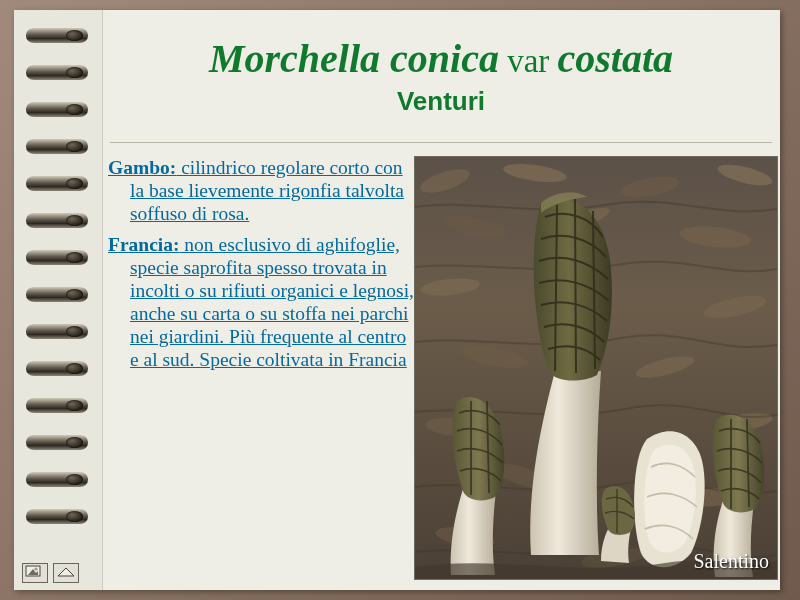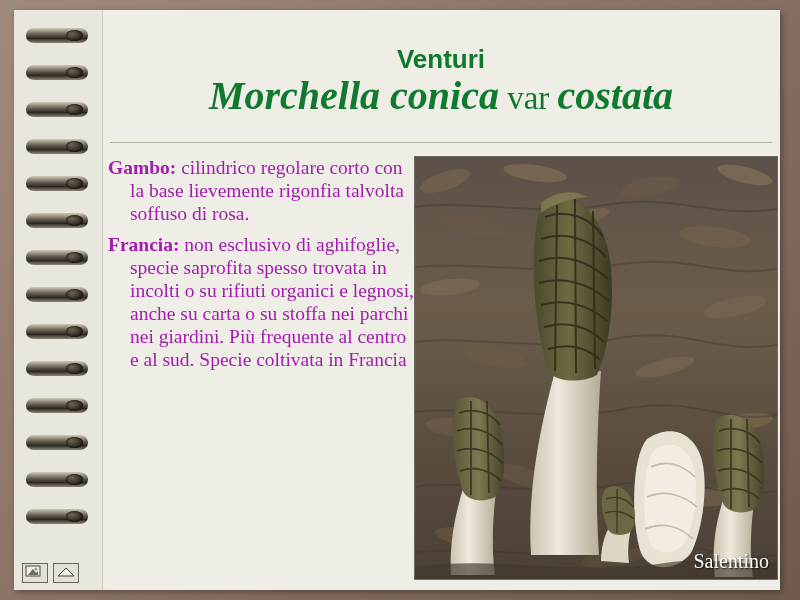--- a/index.html
+++ b/index.html
@@ -130,21 +130,22 @@
     height: 1px;
     background: #b8b4a6;
   }
 
   
   #text-col {
     position: absolute;
     left: 6px;
     top: 146px;
     width: 306px;
-    color: #a21caf;
+    color: #0369a1;
+    text-decoration: underline;
   }
   .bullet-row {
     display: block;
     margin-bottom: 8px;
     font-size: 19.5px;
     line-height: 1.18;
     text-align: left;
   }
   .bullet-row .bullet-text {
     display: block;
@@ -263,22 +264,22 @@
         </div>
       <div class="ring" style="top:499px">
           <div class="band"></div>
           <div class="hole"></div>
         </div>
     </div>
 
     <div id="content">
 
       <div id="title-block">
+        <div id="main-title"><span>Morchella conica</span><span class="nonitalic">&nbsp;</span><span class="nonitalic">var</span><span class="nonitalic">&nbsp;</span><span class="costata">costata</span></div>
         <div id="subtitle">Venturi</div>
-        <div id="main-title"><span>Morchella conica</span><span class="nonitalic">&nbsp;</span><span class="nonitalic">var</span><span class="nonitalic">&nbsp;</span><span class="costata">costata</span></div>
       </div>
 
       <div id="title-rule"></div>
 
       <div id="text-col">
         <div class="bullet-row">
           <span class="bullet-text">
             <span class="lead">Gambo:</span><span> cilindrico regolare corto con la base lievemente rigonfia talvolta soffuso di rosa.</span>
           </span>
         </div>

